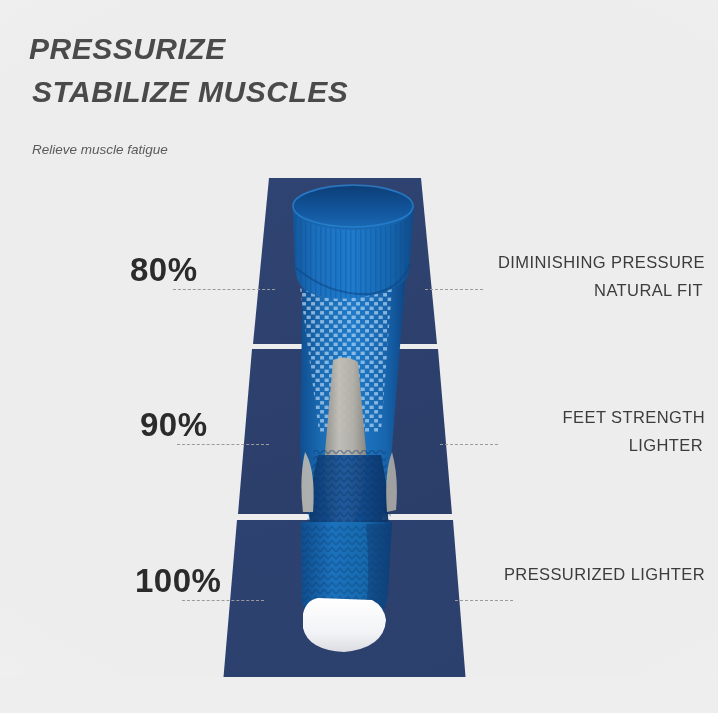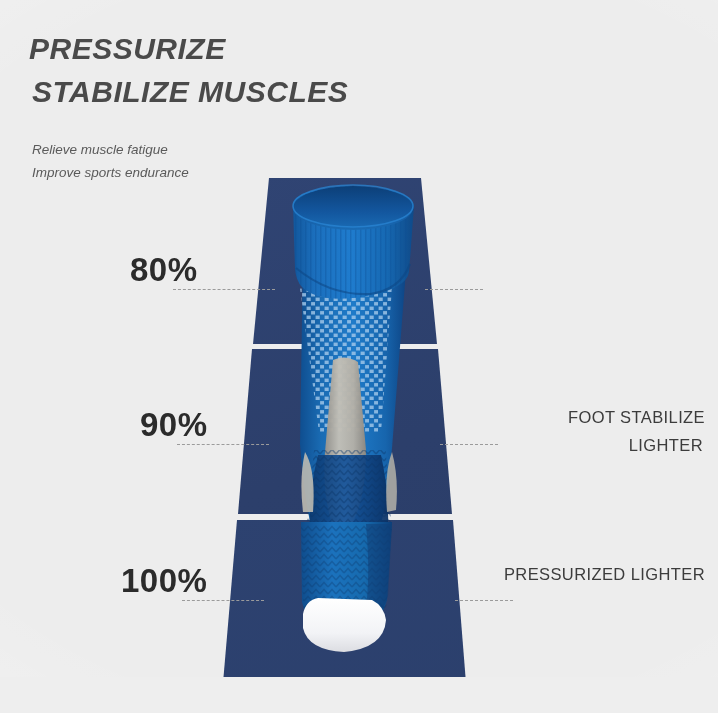--- a/index.html
+++ b/index.html
@@ -92,21 +92,21 @@
   .pct {
     position: absolute;
     font-size: 33px;
     font-weight: bold;
     color: #2b2b2b;
     letter-spacing: 0.5px;
     white-space: nowrap;
   }
   #pct-80  { left: 130px; top: 251px; }
   #pct-90  { left: 140px; top: 406px; }
-  #pct-100 { left: 121px; top: 562px; }
+  #pct-100 { left: 135px; top: 562px; }
 
   .lead {
     position: absolute;
     height: 0;
     border-top: 1.6px dashed #9b9b9b;
   }
   #lead-80-left  { left: 173px; top: 289px;  width: 102px; }
   #lead-90-left  { left: 177px; top: 444px;  width: 92px;  }
   #lead-100-left { left: 182px; top: 600px;  width: 82px;  }
 
@@ -249,35 +249,38 @@
     <path d="M303 614 Q306 600 318 598 L372 600 Q384 606 386 620
              Q384 648 344 652 Q308 650 303 628 Z" fill="url(#toeGrad)"></path>
   </svg>
 
   <div class="headline">
     <div class="headline-line">PRESSURIZE</div>
     <div class="headline-line second">STABILIZE MUSCLES</div>
   </div>
   <div class="sublines">
     <div class="subline">Relieve muscle fatigue</div>
-    <div class="subline">Improve sports endurance</div>
   </div>
 
   <div class="pct" id="pct-80">80%</div>
   <div class="pct" id="pct-90">90%</div>
   <div class="pct" id="pct-100">100%</div>
 
   <div class="lead" id="lead-80-left"></div>
   <div class="lead" id="lead-90-left"></div>
   <div class="lead" id="lead-100-left"></div>
   <div class="lead" id="lead-80-right"></div>
   <div class="lead" id="lead-90-right"></div>
   <div class="lead" id="lead-100-right"></div>
 
+  <div class="callout" id="callout-1">
+    <div>DIMINISHING PRESSURE</div>
+    <div class="callout-line-2">NATURAL FIT</div>
+  </div>
   <div class="callout" id="callout-2">
-    <div>FOOT STABILIZE</div>
+    <div>FEET STRENGTH</div>
     <div class="callout-line-2">LIGHTER</div>
   </div>
   <div class="callout" id="callout-3">
     <div>PRESSURIZED  LIGHTER</div>
   </div>
 
 </div>
 
 </body></html>

